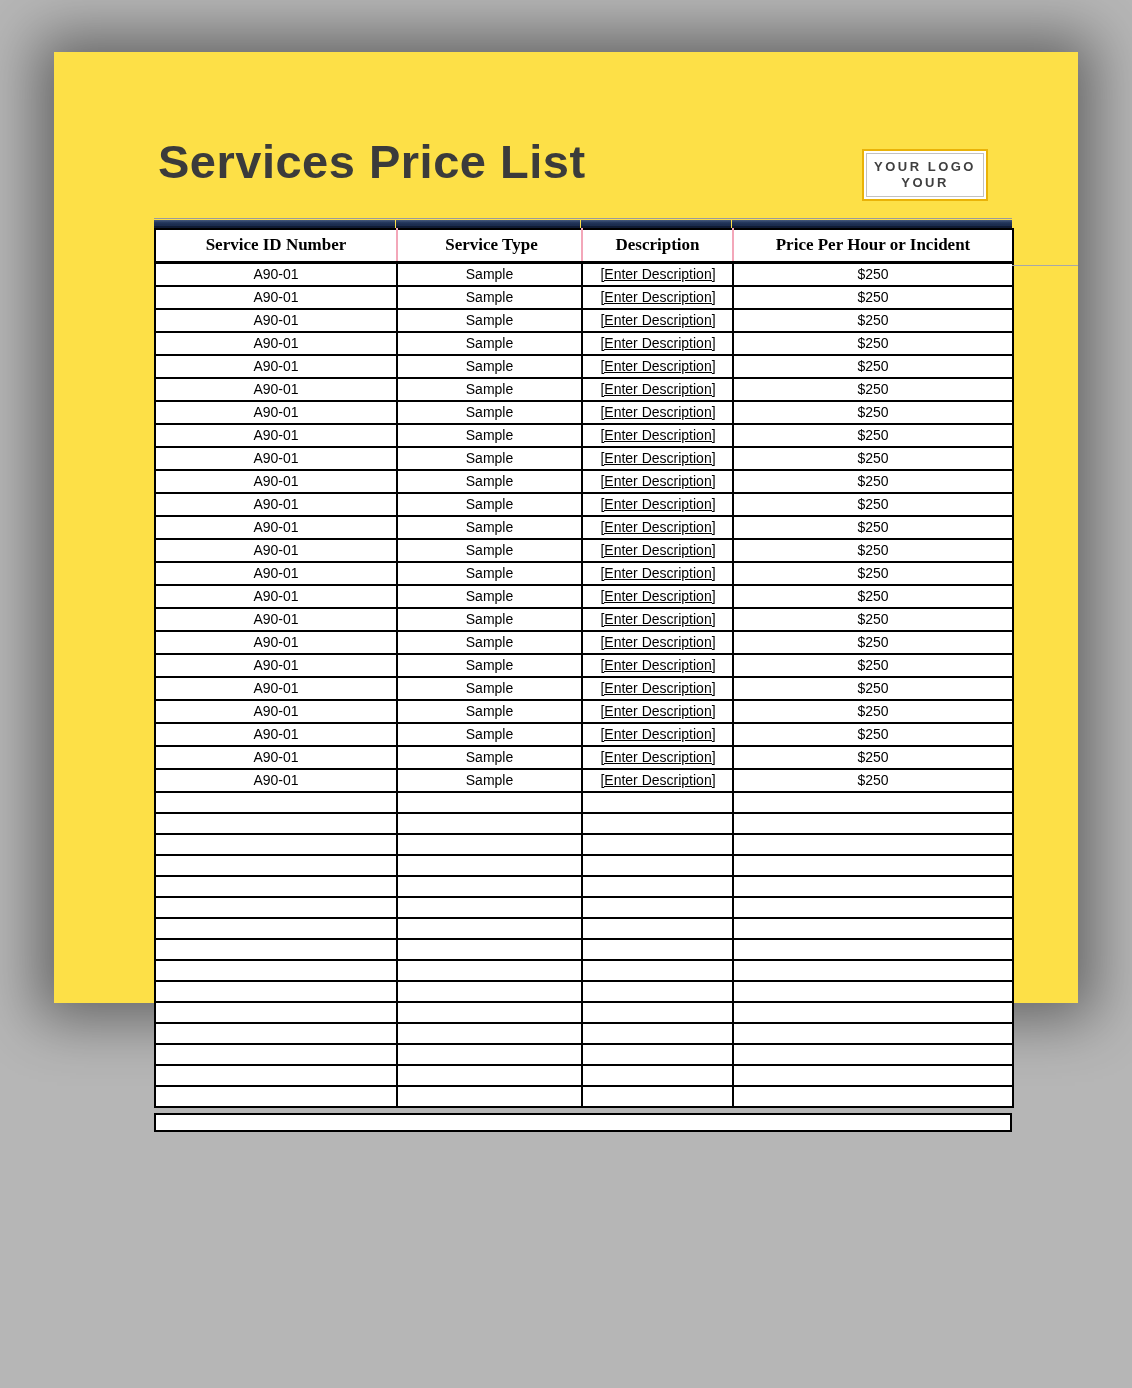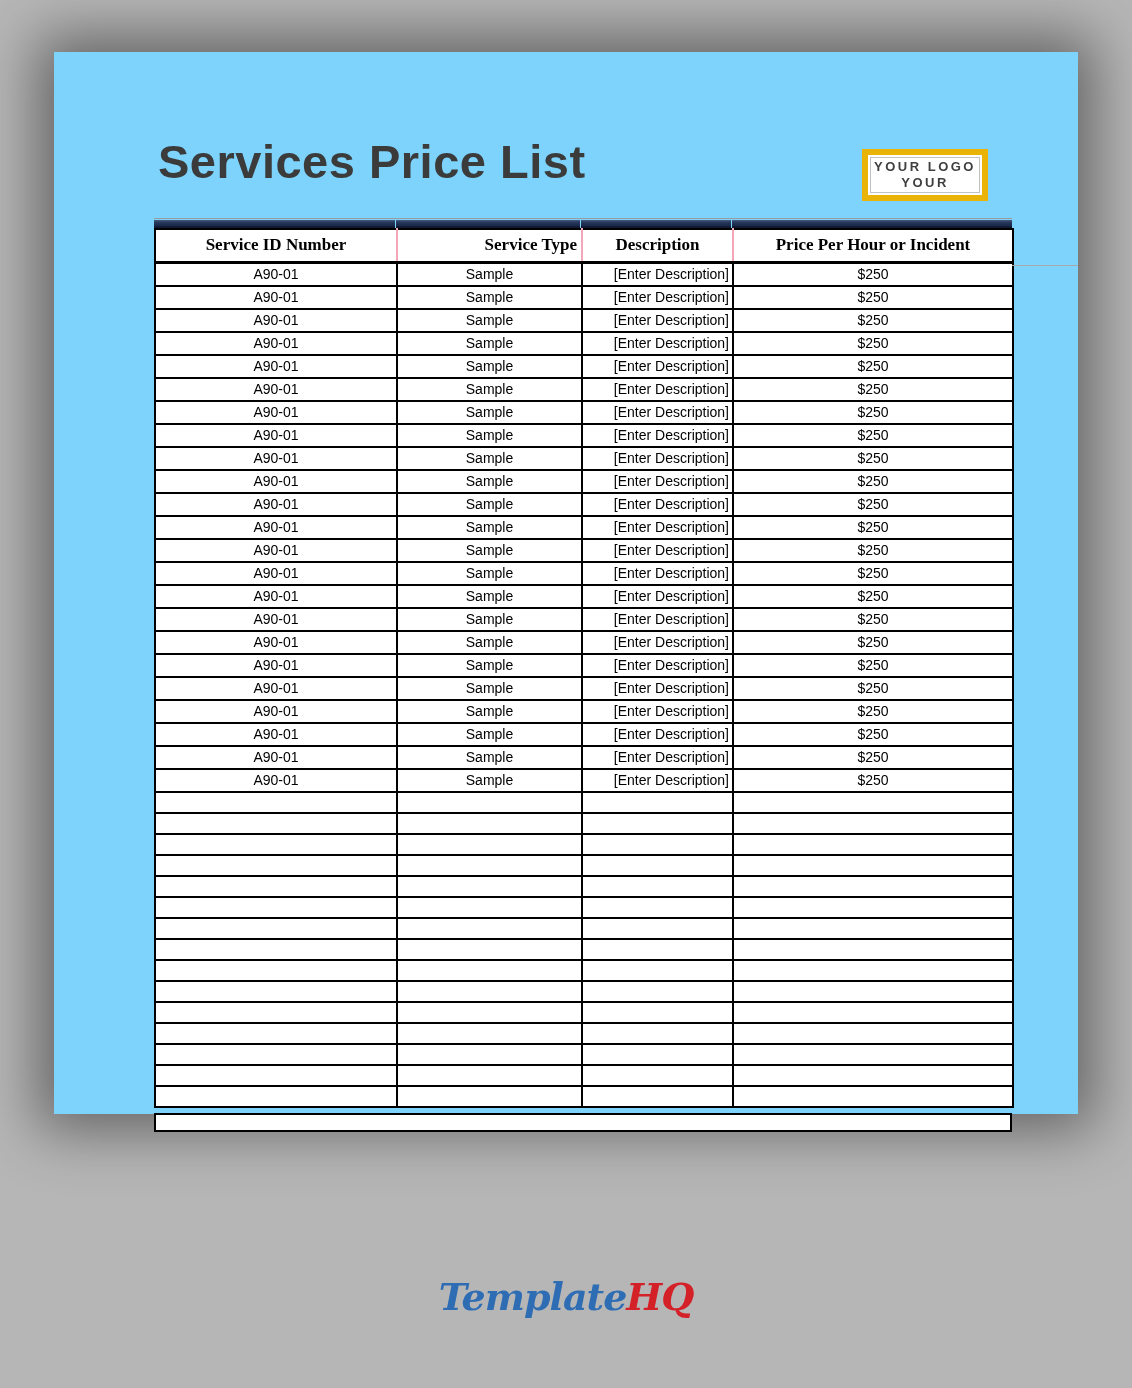--- a/index.html
+++ b/index.html
@@ -7,36 +7,36 @@
     --brand-blue:#2e6db4; --brand-red:#d42127;
   }
   *{box-sizing:border-box;}
   html,body{margin:0;padding:0;}
   body{
     width:1132px;height:1388px;position:relative;overflow:hidden;
     background:#b6b6b6;
     font-family:"Liberation Sans",sans-serif;
   }
   .page{
-    position:absolute;left:54px;top:52px;width:1024px;height:1062px;
-    background:#7dd3fc;
+    position:absolute;left:54px;top:52px;width:1024px;height:951px;
+    background:#fde047;
     box-shadow:0 0 55px 16px rgba(0,0,0,0.45);
   }
   .title{
     position:absolute;left:104px;top:82px;margin:0;
     font-size:47px;font-weight:bold;color:#3b3b3b;letter-spacing:0.5px;
     font-family:"Liberation Sans",sans-serif;
   }
   .address{
     position:absolute;left:106px;top:140px;margin:0;
     font-size:12.5px;color:#1c1c1c;white-space:pre;
   }
   .logo-box{
     position:absolute;left:808px;top:97px;width:126px;height:52px;
-    border:6px solid #eab308;background:#fff;padding:2px;
+    border:2px solid #eab308;background:#fff;padding:2px;
   }
   .logo-inner{
     width:100%;height:100%;border:1px solid #c2c2c2;
     display:flex;flex-direction:column;justify-content:center;align-items:center;
   }
   .logo-inner div{
     font-size:13px;font-weight:bold;color:#3f3f3f;letter-spacing:2.5px;line-height:16px;
   }
   .sheet{position:absolute;left:100px;top:166px;width:858px;}
   .gray-rule{height:1px;background:#9b9b9b;margin-bottom:1px;}
@@ -54,26 +54,26 @@
     border-collapse:collapse;table-layout:fixed;width:858px;background:#fff;
     border:2px solid #000;
   }
   col.c0{width:242px;} col.c1{width:185px;} col.c2{width:151px;} col.c3{width:280px;}
   th{
     font-family:"Liberation Serif",serif;font-size:17px;font-weight:bold;color:#000;
     height:33px;border-bottom:3px solid #000;background:#fff;vertical-align:middle;
     padding:0 4px;text-align:center;
   }
   th + th{border-left:2px solid var(--pink);}
-  th.c1{text-align:right;padding-left:8px;}
+  th.c1{text-align:center;padding-left:8px;}
   td{
     height:21px;line-height:21px;font-size:14px;color:#000;
     border:2px solid #000;padding:0 3px;text-align:center;overflow:hidden;white-space:nowrap;
   }
-  td.c2{text-align:right;padding-left:4px;}
+  td.c2{text-align:center;padding-left:4px;text-decoration:underline;}
   .footer-row{
     margin-top:5px;height:19px;border:2px solid #000;background:#fff;
   }
   .right-rule{
     position:absolute;left:958px;top:213px;width:66px;height:1px;background:#a8a8a8;
   }
   .brand{
     position:absolute;left:0;top:1222px;width:1024px;text-align:center;margin:0;
     font-family:"DejaVu Serif",serif;font-style:italic;font-weight:bold;
     font-size:38px;letter-spacing:-1px;
@@ -348,15 +348,14 @@
             <td class="c2"></td>
             <td class="c3"></td>
           </tr>
         </tbody>
     </table>
     <div class="footer-row"></div>
   </div>
 
   <div class="right-rule"></div>
 
-  <p class="brand"><span class="blue">Template</span><span class="red">HQ</span></p>
 
 </div>
 
 </body></html>

